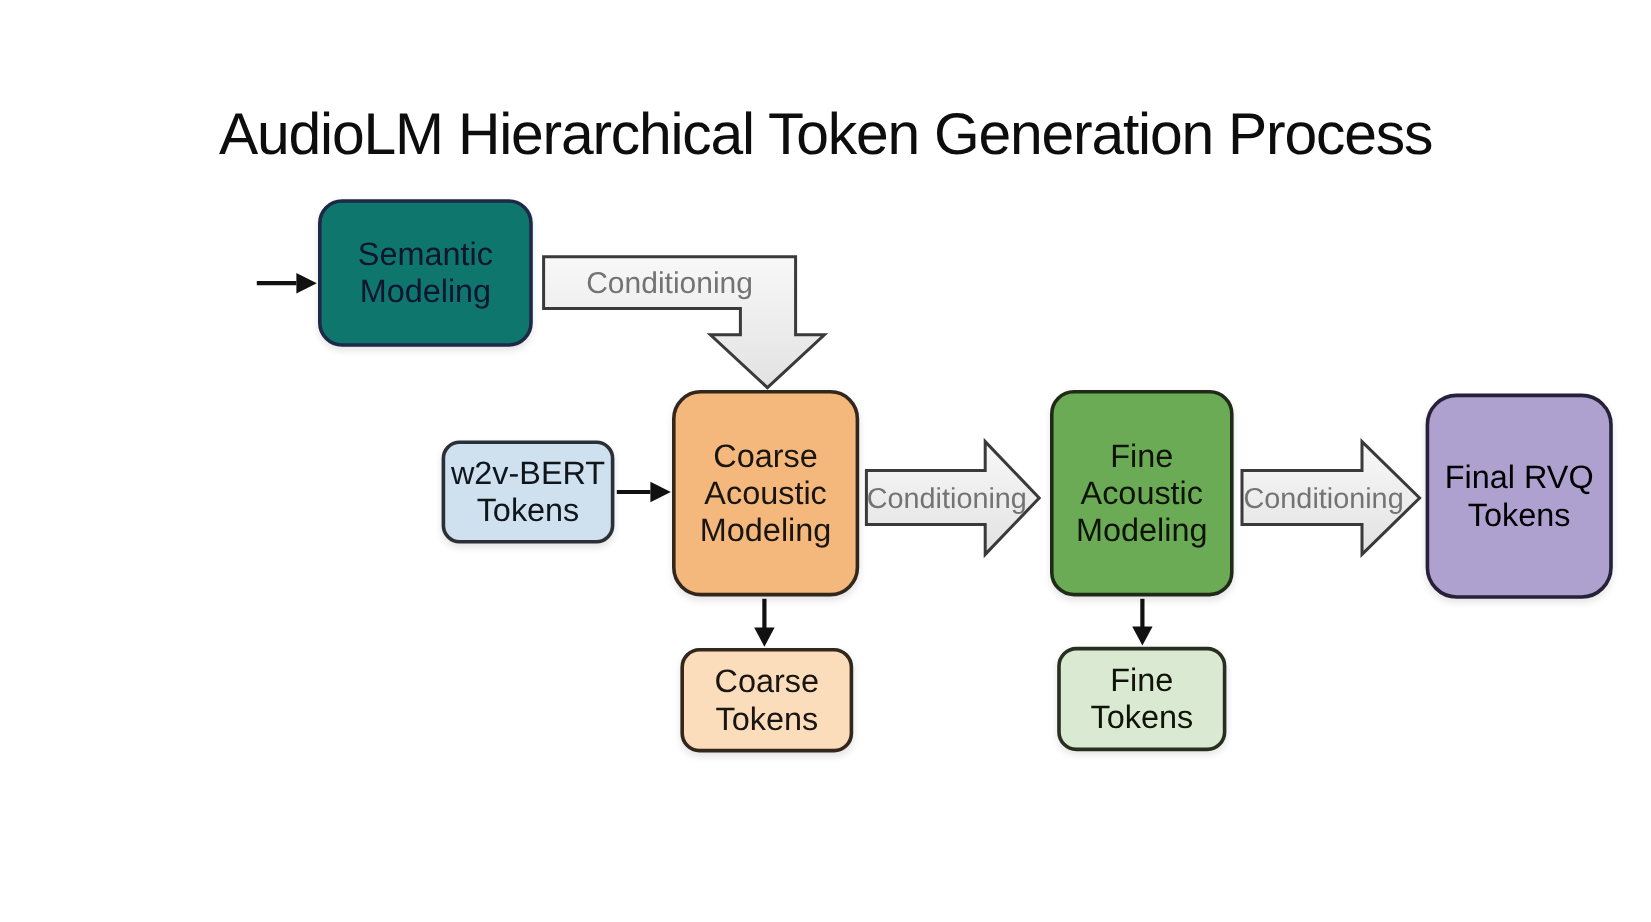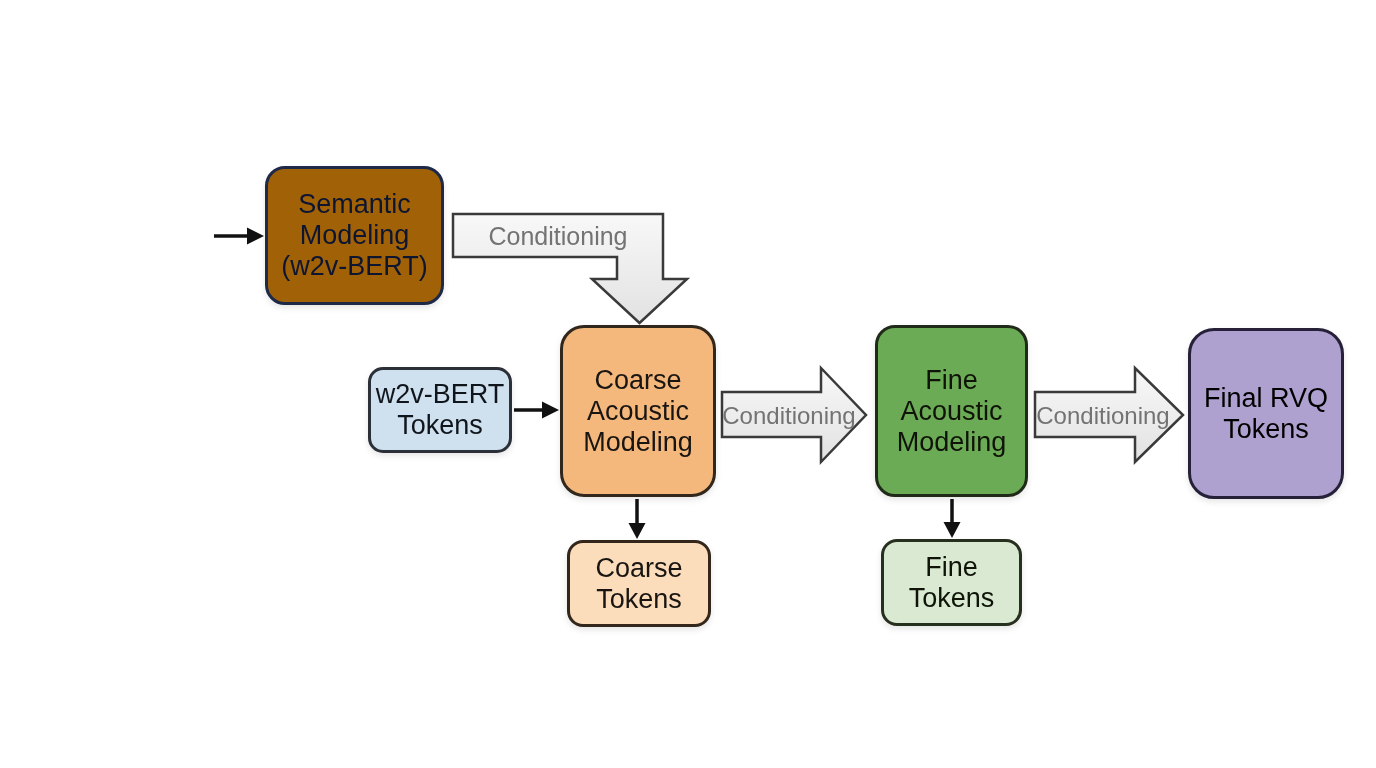--- a/index.html
+++ b/index.html
@@ -15,22 +15,22 @@
   .node{
     position:absolute;display:flex;flex-direction:column;align-items:center;justify-content:center;
     box-sizing:border-box;border:3px solid #2b2b2b;text-align:center;
     font-size:27px;line-height:31px;color:#121212;
     box-shadow:0 3px 6px rgba(0,0,0,0.10);
   }
   .node span{display:block;white-space:nowrap;}
   
   .n-textprompts{left:30px;top:207px;width:181px;height:59px;border-radius:14px;
     background:linear-gradient(#f3f3f3,#e6e6e6);border-color:#2f2f2f;}
-  .n-semantic{left:265px;top:166px;width:179px;height:139px;border-radius:20px;
-    background:#a16207;color:#0d1530;border-color:#1d2947;}
+  .n-semantic{left:265px;top:166px;width:179px;height:123px;border-radius:20px;
+    background:#0f766e;color:#0d1530;border-color:#1d2947;}
   .n-w2vtokens{left:368px;top:367px;width:144px;height:86px;border-radius:15px;
     background:#cfe0ee;color:#10151c;border-color:#2a2f38;}
   .n-coarse{left:560px;top:325px;width:156px;height:172px;border-radius:24px;
     background:#f4b77c;color:#181512;border-color:#32271c;}
   .n-coarsetokens{left:567px;top:540px;width:144px;height:87px;border-radius:16px;
     background:#fbdcbb;color:#181512;border-color:#33261a;}
   .n-fine{left:875px;top:325px;width:153px;height:172px;border-radius:20px;
     background:#6cab55;color:#101408;border-color:#202a18;}
   .n-finetokens{left:881px;top:539px;width:141px;height:87px;border-radius:16px;
     background:#d9e9d2;color:#101408;border-color:#27301f;}
@@ -42,20 +42,21 @@
   }
   .cl-1{left:453px;top:224px;width:210px;}
   .cl-2{left:714px;top:403px;width:150px;font-size:24px;}
   .cl-3{left:1028px;top:403px;width:150px;font-size:24px;}
 </style>
 </head>
 <body>
 
 <div class="canvas">
 
+  <h1 class="title">AudioLM Hierarchical Token Generation Process</h1>
 
   <svg class="arrows" width="1376" height="768" viewBox="0 0 1376 768">
     <defs>
       <linearGradient id="grayGrad" x1="0" y1="0" x2="0" y2="1">
         <stop offset="0" stop-color="#f8f8f8"></stop>
         <stop offset="1" stop-color="#e2e2e2"></stop>
       </linearGradient>
     </defs>
 
     <g>
@@ -82,21 +83,20 @@
 
     <polygon points="722,392 821,392 821,368 866,415 821,462 821,437 722,437" fill="url(#grayGrad)" stroke="#3a3a3a" stroke-width="2.5" stroke-linejoin="miter"></polygon>
 
     <polygon points="1035,392 1135,392 1135,368 1183,415 1135,462 1135,437 1035,437" fill="url(#grayGrad)" stroke="#3a3a3a" stroke-width="2.5" stroke-linejoin="miter"></polygon>
   </svg>
 
 
   <div class="node n-semantic">
     <span>Semantic</span>
     <span>Modeling</span>
-    <span>(w2v-BERT)</span>
   </div>
 
   <div class="node n-w2vtokens">
     <span>w2v-BERT</span>
     <span>Tokens</span>
   </div>
 
   <div class="node n-coarse">
     <span>Coarse</span>
     <span>Acoustic</span>

